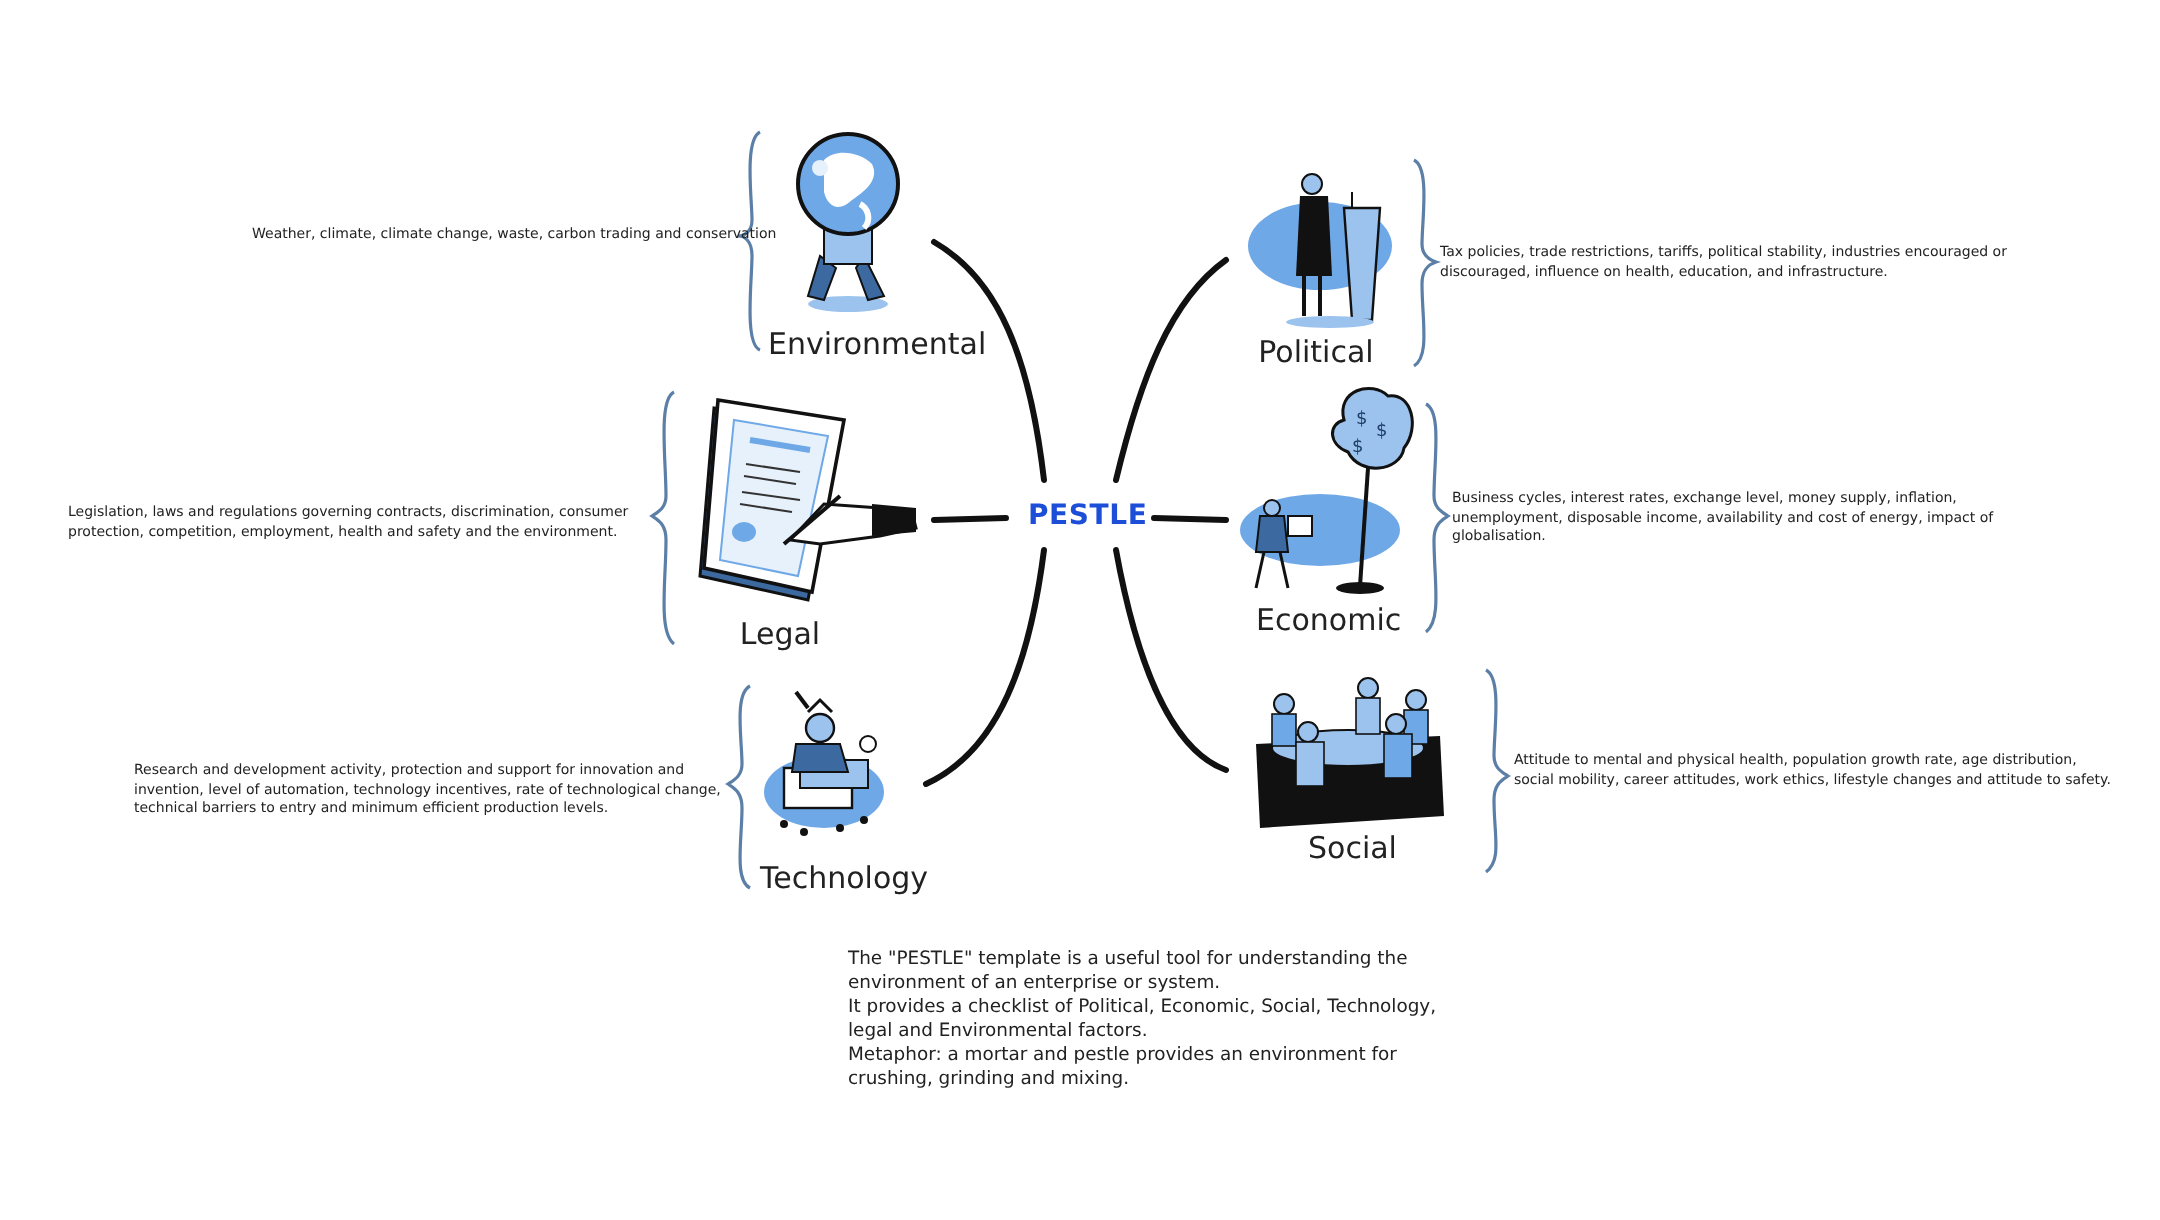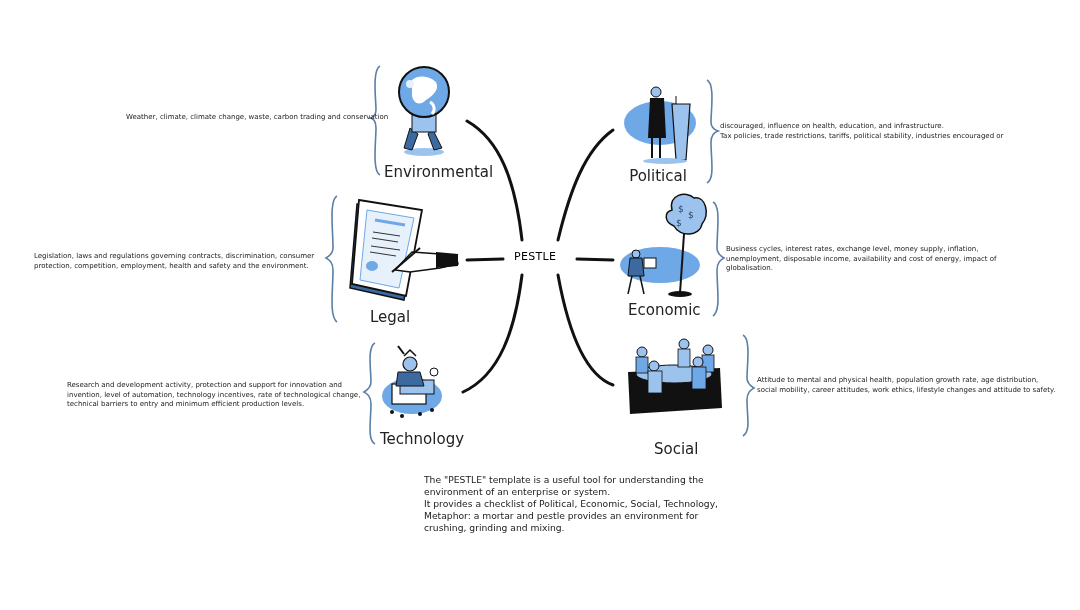--- a/index.html
+++ b/index.html
@@ -1,19 +1,19 @@
 <!DOCTYPE html>
 <html><head>
 <meta charset="utf-8">
 <style>
   html, body { margin:0; padding:0; background:#ffffff; }
   body { width:1080px; height:610px; position:relative; overflow:hidden; font-family:"DejaVu Sans", sans-serif; color:#1a1a1a; }
   .desc { position:absolute; font-size:7px; line-height:9.5px; color:#222; font-family:"DejaVu Sans", sans-serif; }
   .label { position:absolute; font-size:15px; color:#222; text-align:center; font-family:"DejaVu Sans", sans-serif; }
-  .center-title { position:absolute; left:514px; top:250px; font-size:11px; font-weight:normal; color:#000000; letter-spacing:0.3px; font-family:"DejaVu Sans", sans-serif; }
+  .center-title { position:absolute; left:514px; top:250px; font-size:14px; font-weight:bold; color:#1d4ed8; letter-spacing:0.3px; font-family:"DejaVu Sans", sans-serif; }
   .footer { position:absolute; left:424px; top:474px; width:300px; font-size:9.2px; line-height:12px; color:#222; font-family:"DejaVu Sans", sans-serif; }
   .footer div { white-space:nowrap; }
   svg { position:absolute; left:0; top:0; }
 </style>
 </head>
 <body>
 
 <svg width="1080" height="610" viewBox="0 0 1080 610">
 
   <g stroke="#111" fill="none" stroke-linecap="round">
@@ -117,50 +117,51 @@
   </g>
 </svg>
 
 <div class="center-title">PESTLE</div>
 
 <div class="label" style="left:384px; top:163px; width:80px;">Environmental</div>
 <div class="label" style="left:360px; top:308px; width:60px;">Legal</div>
 <div class="label" style="left:380px; top:430px; width:80px;">Technology</div>
 <div class="label" style="left:628px; top:167px; width:60px;">Political</div>
 <div class="label" style="left:628px; top:301px; width:64px;">Economic</div>
-<div class="label" style="left:654px; top:440px; width:44px;">Social</div>
+<div class="label" style="left:654px; top:415px; width:44px;">Social</div>
 
 <div class="desc" style="left:114px; top:113px; white-space:nowrap;margin-left:12px;">Weather, climate, climate change, waste, carbon trading and conservation</div>
 
 <div class="desc" style="left:34px; top:252px;">
   <div style="white-space:nowrap;">Legislation, laws and regulations governing contracts, discrimination, consumer</div>
   <div style="white-space:nowrap;">protection, competition, employment, health and safety and the environment.</div>
 </div>
 
 <div class="desc" style="left:67px; top:381px;">
   <div style="white-space:nowrap;">Research and development activity, protection and support for innovation and</div>
   <div style="white-space:nowrap;text-align:right;">invention, level of automation, technology incentives, rate of technological change,</div>
   <div style="white-space:nowrap;">technical barriers to entry and minimum efficient production levels.</div>
 </div>
 
 <div class="desc" style="left:720px; top:122px;">
+  <div style="white-space:nowrap;">Tax policies, trade restrictions, tariffs, political stability, industries encouraged or</div>
   <div style="white-space:nowrap;">discouraged, influence on health, education, and infrastructure.</div>
-  <div style="white-space:nowrap;">Tax policies, trade restrictions, tariffs, political stability, industries encouraged or</div>
 </div>
 
 <div class="desc" style="left:726px; top:245px;">
   <div style="white-space:nowrap;">Business cycles, interest rates, exchange level, money supply, inflation,</div>
   <div style="white-space:nowrap;">unemployment, disposable income, availability and cost of energy, impact of</div>
   <div style="white-space:nowrap;">globalisation.</div>
 </div>
 
 <div class="desc" style="left:757px; top:376px;">
   <div style="white-space:nowrap;">Attitude to mental and physical health, population growth rate, age distribution,</div>
   <div style="white-space:nowrap;">social mobility, career attitudes, work ethics, lifestyle changes and attitude to safety.</div>
 </div>
 
 <div class="footer">
   <div>The "PESTLE" template is a useful tool for understanding the</div>
   <div>environment of an enterprise or system.</div>
   <div>It provides a checklist of Political, Economic, Social, Technology,</div>
+  <div>legal and Environmental factors.</div>
   <div>Metaphor: a mortar and pestle provides an environment for</div>
   <div>crushing, grinding and mixing.</div>
 </div>
 
 </body></html>

